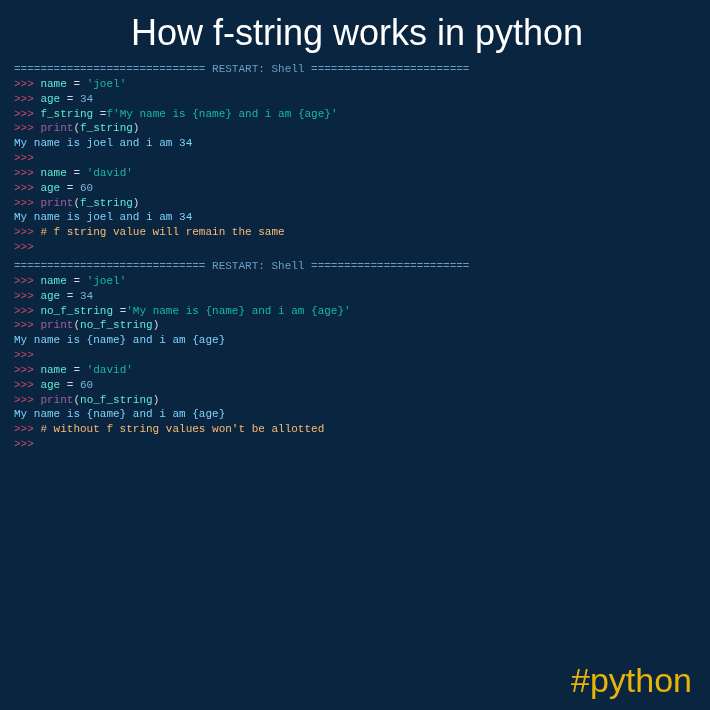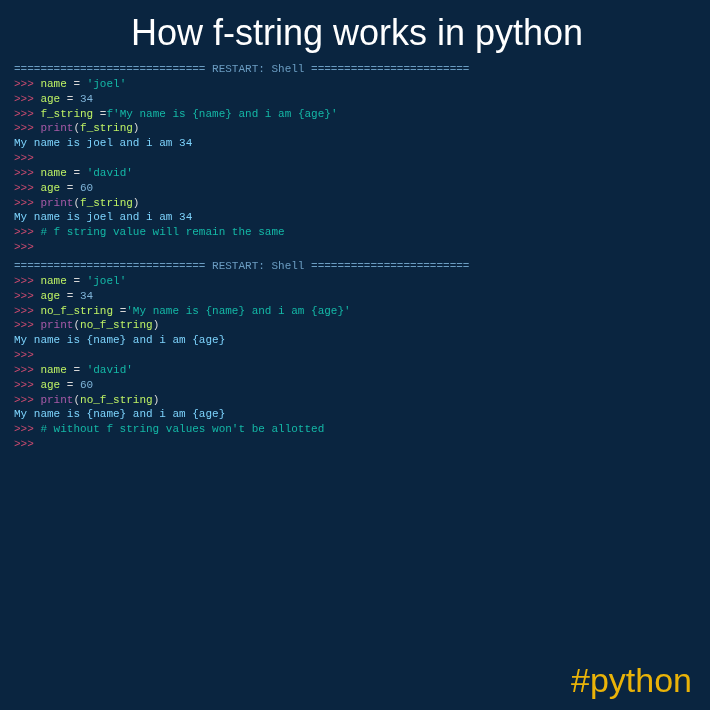--- a/index.html
+++ b/index.html
@@ -27,28 +27,28 @@
       font-size: 11px;
       line-height: 1.35;
       color: #c0c0c0;
     }
     .restart-line {
       color: #6b9dc2;
       white-space: pre;
       overflow: hidden;
     }
     .prompt { color: #c94a6f; }
-    .var { color: #bef264; }
+    .var { color: #5eead4; }
     .eq { color: #d8d8d8; }
     .string { color: #14b8a6; }
     .func { color: #a95aa8; margin-top: 40px; }
     .paren { color: #d8d8d8; }
     .number { color: #7fb4d8; }
     .output { color: #7dd3fc; }
-    .comment { color: #14b8a6; }
+    .comment { color: #fdba74; }
     .line {
       white-space: pre;
     }
     .hashtag {
       position: absolute;
       bottom: 10px;
       right: 18px;
       color: #eab308;
       font-family: Arial, Helvetica, sans-serif;
       font-size: 34px;

